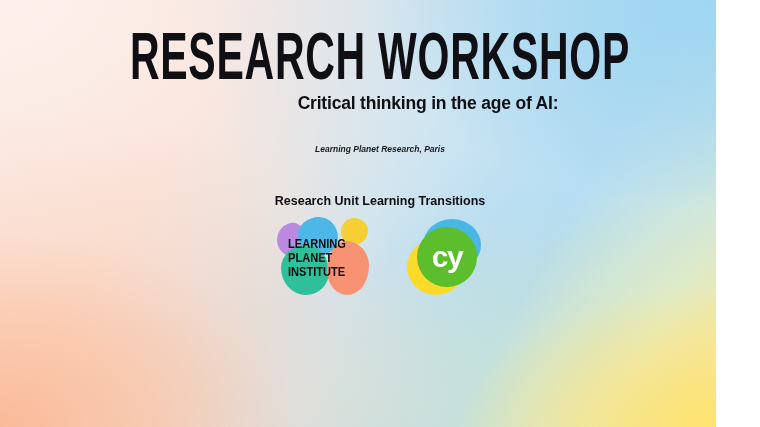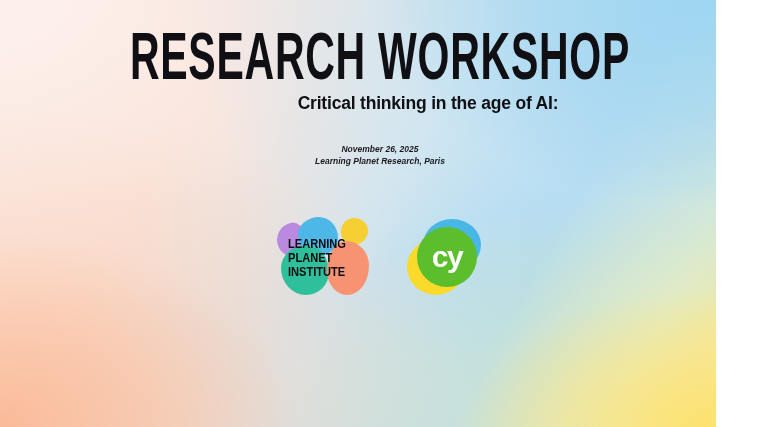--- a/index.html
+++ b/index.html
@@ -194,24 +194,24 @@
 
 <div id="poster">
 
   <div class="title">RESEARCH WORKSHOP</div>
 
   <div class="subtitle">
     <span class="subtitle-line">Critical thinking in the age of AI:</span>
   </div>
 
   <div class="meta">
-    <span class="meta-line">November 26, 2025</span>
     <span class="meta-line">Learning Planet Research, Paris</span>
   </div>
 
+  <div class="unit-label">Research Unit Learning Transitions</div>
 
   <div class="main-logos">
 
     <div class="lpi-logo">
       <div class="blob blob-purple"></div>
       <div class="blob blob-blue"></div>
       <div class="blob blob-yellow"></div>
       <div class="blob blob-teal"></div>
       <div class="blob blob-orange"></div>
       <div class="lpi-text">

